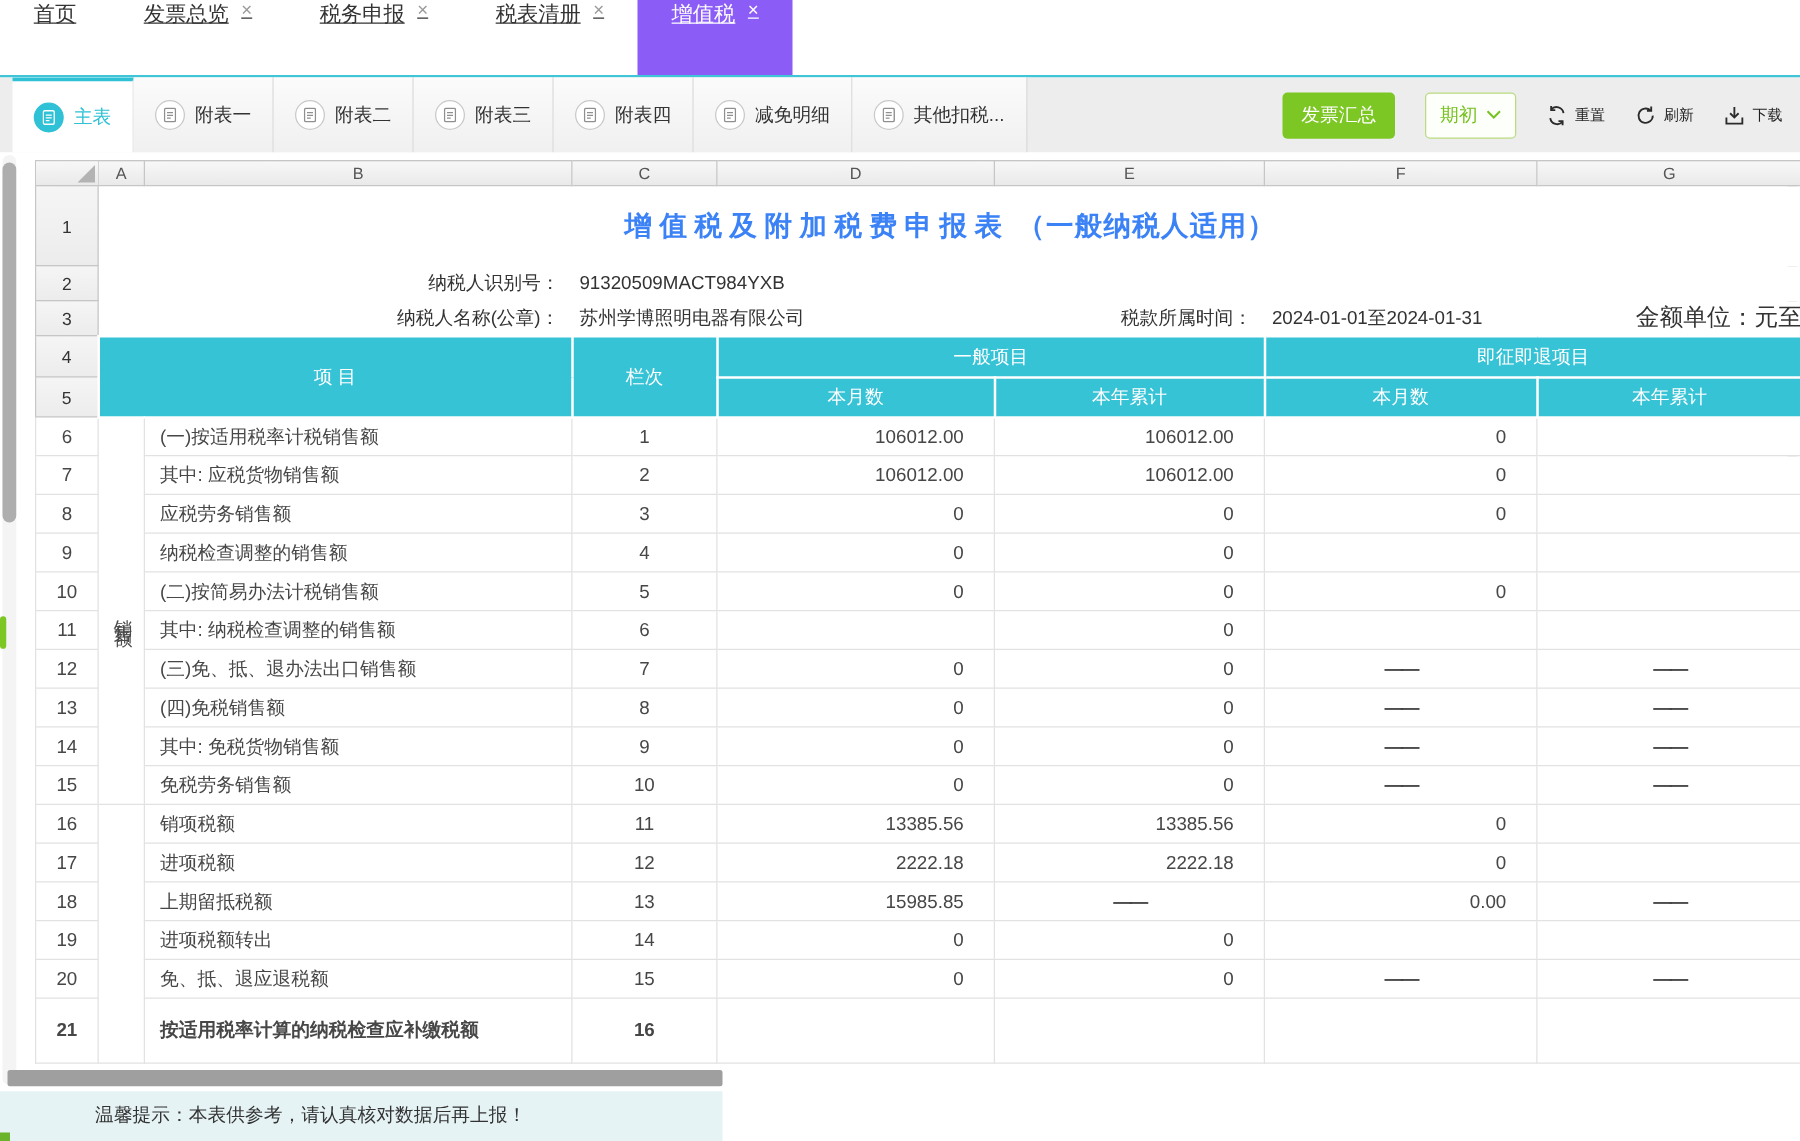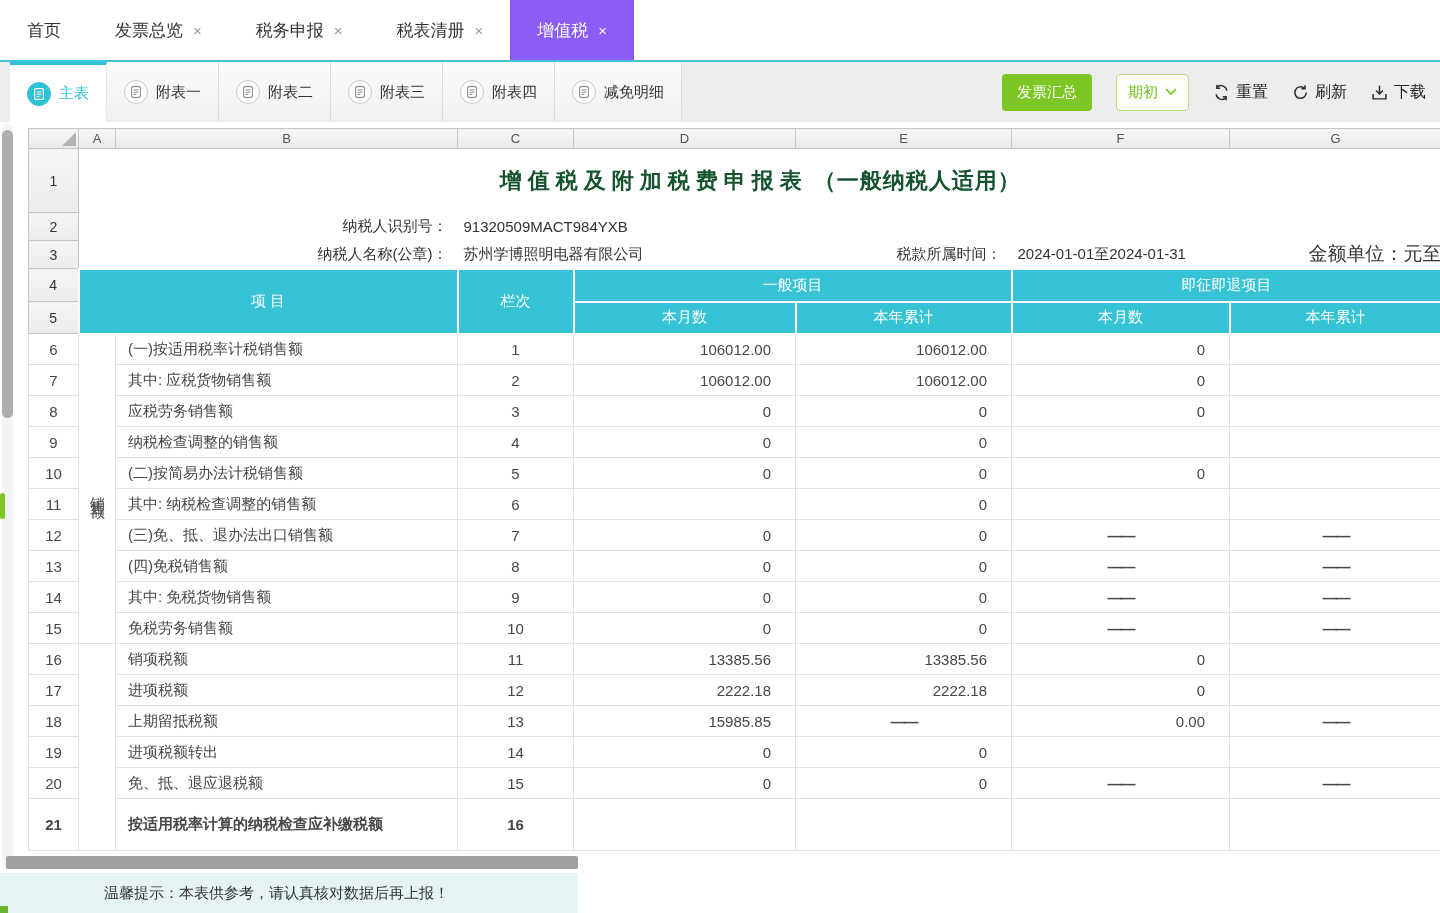--- a/index.html
+++ b/index.html
@@ -2,22 +2,22 @@
 <html><head>
 <meta charset="utf-8">
 <style>
   * { margin:0; padding:0; box-sizing:border-box; }
   html,body { width:1440px; height:913px; overflow:hidden; background:#fff;
               font-family:"Liberation Sans","DejaVu Sans",sans-serif; }
 
   
   .navbar { height:62px; display:flex; align-items:stretch; background:#fff;
             border-bottom:2px solid #3fc5d7; }
-  .nav-tab { display:flex; align-items:center; gap:10px; padding:0 27px;
-             font-size:17px; color:#333; cursor:pointer; }
+  .nav-tab { display:flex; align-items:flex-start; gap:10px; padding:0 27px;
+             font-size:17px; color:#333; cursor:pointer;text-decoration:underline; }
   .nav-tab.active { background:#8b5cf6; color:#fff; }
   .nav-close { font-size:15px; color:#9a9a9a; }
   .nav-tab.active .nav-close { color:#fff; }
 
   
   .sheetbar { height:60px; background:#ededed; display:flex; align-items:stretch; }
   .sheet-tab { display:flex; align-items:center; justify-content:center; gap:8px;
                padding:0 17px; font-size:15px; color:#333; cursor:pointer;
                background:linear-gradient(#fbfbfb,#f0f0f0); border-right:1px solid #dcdcdc; }
   .sheet-tab:first-child { margin-left:10px; }
@@ -26,60 +26,60 @@
               border:1px solid #c9c9c9; display:flex; align-items:center; justify-content:center; }
   .tab-icon.act { background:#2fc1d5; border-color:#2fc1d5; }
 
   .toolbar { margin-left:auto; display:flex; align-items:center; gap:24px; padding-right:14px; }
   .btn-green { background:#7cc724; color:#fff; border:none; border-radius:4px;
                font-size:15px; padding:9px 15px; cursor:pointer;
                font-family:inherit;margin-left:32px; }
   .btn-outline { background:#fdfffa; color:#76c221; border:1px solid #b9dc80; border-radius:4px;
                  font-size:15px; padding:8px 11px; cursor:pointer; display:flex;
                  align-items:center; gap:7px; font-family:inherit; }
-  .tool-link { display:flex; align-items:center; gap:6px; font-size:16px; color:#1f1f1f; cursor:pointer; }
+  .tool-link { display:flex; align-items:center; gap:6px; font-size:12px; color:#1f1f1f; cursor:pointer; }
   .ticon { display:flex; align-items:center; }
 
   
   .sheet-area { position:relative; height:791px; background:#fff; }
 
   .vtrack-left { position:absolute; left:2px; top:2px; width:11px; height:744px;
                  background:#f4f4f4; border-radius:6px; }
   .vthumb-left { position:absolute; left:2px; top:8px; width:11px; height:288px;
                  background:#aeaeae; border-radius:6px; }
   .green-sliver { position:absolute; left:0; top:371px; width:5px; height:26px;
                   background:#7cc724; border-radius:3px; }
   .vthumb-right { position:absolute; right:2px; top:23px; width:8px; height:232px;
                   background:#a9a9a9; border-radius:4px; }
   .hthumb { position:absolute; left:6px; top:734px; width:572px; height:13px;
             background:#9f9f9f; border-radius:2px; }
   .sheet-footer { position:absolute; left:0; top:751px; width:578px; height:40px;
                   background:#e6f3f4; }
-  .sheet-footer span { display:block; padding-left:104px; line-height:40px;
+  .sheet-footer span { display:block; padding-left:76px; line-height:40px;
                        font-size:15px; color:#333; }
   .green-dot { position:absolute; left:0; top:784px; width:8px; height:8px; background:#69b42a; }
 
   .table-wrap { position:absolute; left:28px; top:6px; }
   table { border-collapse:collapse; table-layout:fixed; width:1413px; }
 
   th.letter { height:20px; background:linear-gradient(#f7f7f7,#e9e9e9);
               border:1px solid #c6c6c6; font-weight:400; font-size:13px; color:#555; }
   th.corner { position:relative; }
   th.corner:after { content:""; position:absolute; right:2px; bottom:2px; width:0; height:0;
                     border-left:14px solid transparent; border-bottom:14px solid #b3b3b3; }
 
   td.gut { background:linear-gradient(#f5f5f5,#ececec); border:1px solid #c6c6c6;
            text-align:center; font-size:14px; color:#333; }
 
   tr.r1 { height:64px; } tr.r2 { height:28px; } tr.r3 { height:28px; }
   tr.r4 { height:33px; } tr.r5 { height:32px; }
   tbody.data tr { height:31px; } tbody.data tr.tall { height:52px;font-weight:bold; }
 
   td.blank-cell, td.title-cell, td.info-label, td.info-value, td.info-unit { border:none; background:#fff; }
-  td.title-cell { text-align:center; font-size:22px; font-weight:600; color:#14532d; }
+  td.title-cell { text-align:center; font-size:22px; font-weight:600; color:#3b82f6; }
   .tm { letter-spacing:6px; } .ts { letter-spacing:1px; }
   td.info-label { text-align:right; padding-right:10px; font-size:15px; color:#333; }
   td.info-value { text-align:left; padding-left:6px; font-size:15px; color:#333; }
   td.info-unit  { text-align:right; font-size:19px; color:#333; white-space:nowrap; padding-right:0; }
 
   tr.hdr th { background:#36c3d6; color:#fff; font-size:15px; font-weight:400;
               border:2px solid #fff; }
 
   tbody.data td { border:1px solid #e2e2e2; background:#fff; font-size:15px; color:#474747; }
   td.label-cell { text-align:left; padding-left:12px; color:#454545; }
@@ -177,20 +177,31 @@
       <div class="sheet-tab">
         <span class="tab-icon">
           <svg width="10" height="12" viewBox="0 0 10 12">
             <rect x="0.6" y="0.6" width="8.8" height="10.8" rx="1.2" fill="none" stroke="#8f8f8f" stroke-width="1.1"></rect>
             <line x1="2.6" y1="4" x2="7.4" y2="4" stroke="#8f8f8f"></line>
             <line x1="2.6" y1="6.2" x2="7.4" y2="6.2" stroke="#8f8f8f"></line>
             <line x1="2.6" y1="8.4" x2="5.6" y2="8.4" stroke="#8f8f8f"></line>
           </svg>
         </span>
         <span>减免明细</span>
+      </div>
+      <div class="sheet-tab">
+        <span class="tab-icon">
+          <svg width="10" height="12" viewBox="0 0 10 12">
+            <rect x="0.6" y="0.6" width="8.8" height="10.8" rx="1.2" fill="none" stroke="#8f8f8f" stroke-width="1.1"></rect>
+            <line x1="2.6" y1="4" x2="7.4" y2="4" stroke="#8f8f8f"></line>
+            <line x1="2.6" y1="6.2" x2="7.4" y2="6.2" stroke="#8f8f8f"></line>
+            <line x1="2.6" y1="8.4" x2="5.6" y2="8.4" stroke="#8f8f8f"></line>
+          </svg>
+        </span>
+        <span>其他扣税...</span>
       </div>
     </div>
   <div class="toolbar">
     <button class="btn-green">发票汇总</button>
     <button class="btn-outline">
       <span>期初</span>
       <span class="ticon">
         <svg width="12" height="8" viewBox="0 0 12 8" fill="none">
             <path d="M1 1l5 5 5-5" stroke="#76c221" stroke-width="1.6"></path>
           </svg>

